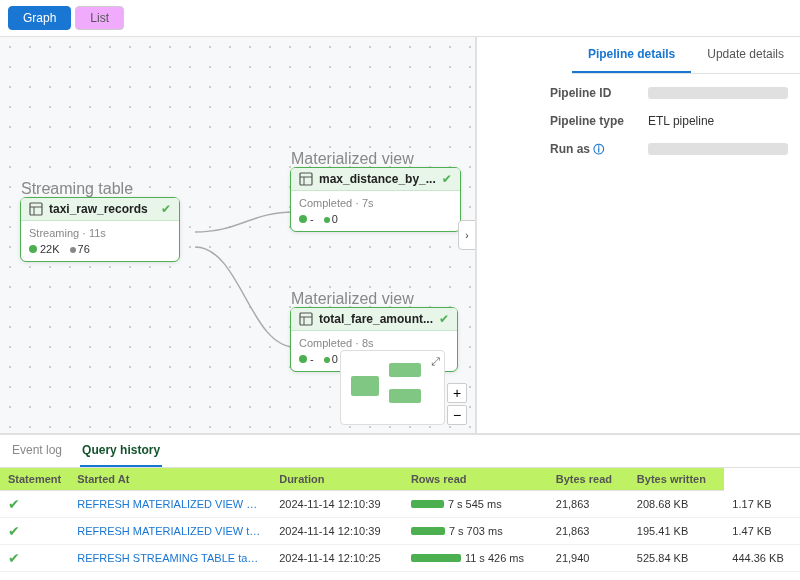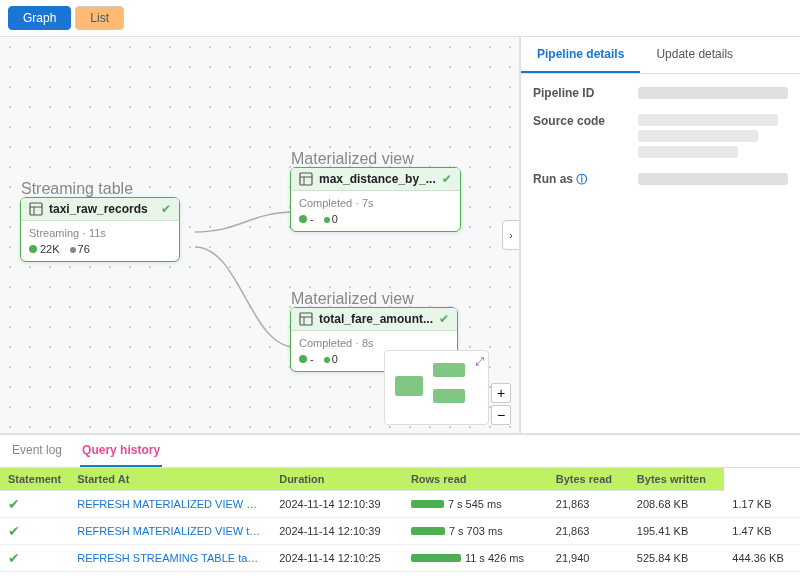--- a/index.html
+++ b/index.html
@@ -1,20 +1,20 @@
 <!DOCTYPE html>
 <html><head>
   <meta charset="utf-8">
   <style>
     * { box-sizing: border-box; margin: 0; padding: 0; }
     body { font-family: -apple-system, BlinkMacSystemFont, 'Segoe UI', Arial, sans-serif; font-size: 12px; background: #fff; color: #333; width: 800px; height: 580px; overflow: hidden; }
 
     
     .top-tabs { display: flex; align-items: center; padding: 6px 8px; border-bottom: 1px solid #e0e0e0; gap: 4px; }
-    .tab-btn { padding: 4px 14px; border-radius: 4px; border: 1px solid #ccc; background: #fdba74; cursor: pointer; font-size: 12px; color: #555; }
+    .tab-btn { padding: 4px 14px; border-radius: 4px; border: 1px solid #ccc; background: #f0abfc; cursor: pointer; font-size: 12px; color: #555; }
     .tab-btn.active { background: #1976d2; color: #fff; border-color: #1976d2; }
 
     
     .main-layout { display: flex; height: calc(580px - 34px - 150px); }
 
     
     .graph-area { flex: 1; background: #f7f8fa; background-image: radial-gradient(circle, #ccc 1px, transparent 1px); background-size: 20px 20px; position: relative; overflow: hidden; border-right: 1px solid #e0e0e0; }
 
     
     .collapse-arrow { position: absolute; right: -1px; top: 50%; transform: translateY(-50%); z-index: 10; width: 18px; height: 30px; background: #fff; border: 1px solid #ccc; border-radius: 4px 0 0 4px; display: flex; align-items: center; justify-content: center; cursor: pointer; font-size: 10px; }
@@ -26,35 +26,35 @@
     .node-title { font-size: 12px; font-weight: 600; color: #222; flex: 1; }
     .node-check { color: #4caf50; font-size: 12px; }
     .node-body { padding: 6px 8px; }
     .node-status { font-size: 11px; color: #888; margin-bottom: 4px; }
     .node-stats { display: flex; gap: 10px; font-size: 11px; }
     .dot { display: inline-block; width: 8px; height: 8px; border-radius: 50%; background: #4caf50; margin-right: 3px; }
     .dot-small { display: inline-block; width: 6px; height: 6px; border-radius: 50%; background: #4caf50; margin-right: 2px; }
     .node-label { font-size: 16px; color: #888; position: absolute; top: -18px; left: 0; }
 
     
-    .right-panel { width: 280px; background: #fff; border-left: 1px solid #e0e0e0; display: flex; flex-direction: column; }
+    .right-panel { width: 324px; background: #fff; border-left: 1px solid #e0e0e0; display: flex; flex-direction: column; align-items: flex-end; }
     .panel-tabs { display: flex; border-bottom: 1px solid #e0e0e0; }
     .panel-tab { padding: 10px 16px; font-size: 12px; cursor: pointer; color: #555; border-bottom: 2px solid transparent; }
     .panel-tab.active { color: #1976d2; border-bottom-color: #1976d2; font-weight: 600; }
     .panel-content { padding: 12px; flex: 1; overflow-y: auto; }
-    .panel-row { display: flex; margin-bottom: 14px; gap: 15px; }
+    .panel-row { display: flex; margin-bottom: 14px; gap: 8px; }
     .panel-label { font-size: 12px; font-weight: 600; color: #555; min-width: 90px; }
     .panel-value { font-size: 12px; color: #333; flex: 1; }
     .panel-value-blur { font-size: 12px; color: #ccc; background: #e0e0e0; border-radius: 3px; height: 14px; flex: 1; }
 
     
     .bottom-panel { height: 150px; border-top: 2px solid #e0e0e0; display: flex; flex-direction: column; }
     .bottom-tabs { display: flex; border-bottom: 1px solid #e0e0e0; padding: 0 10px; gap: 16px; background: #fff; }
     .bottom-tab { padding: 8px 2px; font-size: 12px; color: #888; cursor: pointer; border-bottom: 2px solid transparent; }
-    .bottom-tab.active { color: #ec4899; border-bottom-color: #1976d2; font-weight: 600; }
+    .bottom-tab.active { color: #14532d; border-bottom-color: #1976d2; font-weight: 600; }
     .table-container { flex: 1; overflow-y: auto; }
     table { width: 100%; border-collapse: collapse; font-size: 11px; }
     th { text-align: left; padding: 5px 8px; font-weight: 600; color: #555; border-bottom: 1px solid #e0e0e0; background: #bef264; font-size: 11px; white-space: nowrap; }
     td { padding: 5px 8px; border-bottom: 1px solid #f0f0f0; color: #333; white-space: nowrap; }
     td.link-cell { color: #1976d2; cursor: pointer; max-width: 180px; overflow: hidden; text-overflow: ellipsis; }
     .status-ok { color: #4caf50; font-size: 14px; }
     .duration-bar { display: inline-flex; align-items: center; gap: 4px; }
     .bar-green { height: 8px; background: #4caf50; border-radius: 2px; display: inline-block; }
 
     
@@ -175,26 +175,22 @@
     <div class="panel-tabs">
       <div class="panel-tab active">Pipeline details</div>
       <div class="panel-tab">Update details</div>
     </div>
     <div class="panel-content">
       <div class="panel-row">
         <span class="panel-label">Pipeline ID</span>
         <div class="panel-value-blur" style="width:140px; height:12px; margin-top:1px;"></div>
       </div>
       <div class="panel-row">
-        <span class="panel-label">Source code</span>
-        <div style="flex:1;">
-          <div style="background:#e8e8e8;border-radius:3px;height:12px;width:140px;margin-bottom:4px;"></div>
-          <div style="background:#e8e8e8;border-radius:3px;height:12px;width:120px;margin-bottom:4px;"></div>
-          <div style="background:#e8e8e8;border-radius:3px;height:12px;width:100px;"></div>
-        </div>
+        <span class="panel-label">Pipeline type</span>
+        <span class="panel-value">ETL pipeline</span>
       </div>
       <div class="panel-row">
         <span class="panel-label">Run as <span style="color:#1976d2;font-size:11px;">ⓘ</span></span>
         <div class="panel-value-blur" style="width:130px; height:12px; margin-top:1px;"></div>
       </div>
     </div>
   </div>
 </div>
 
 <div class="bottom-panel">

